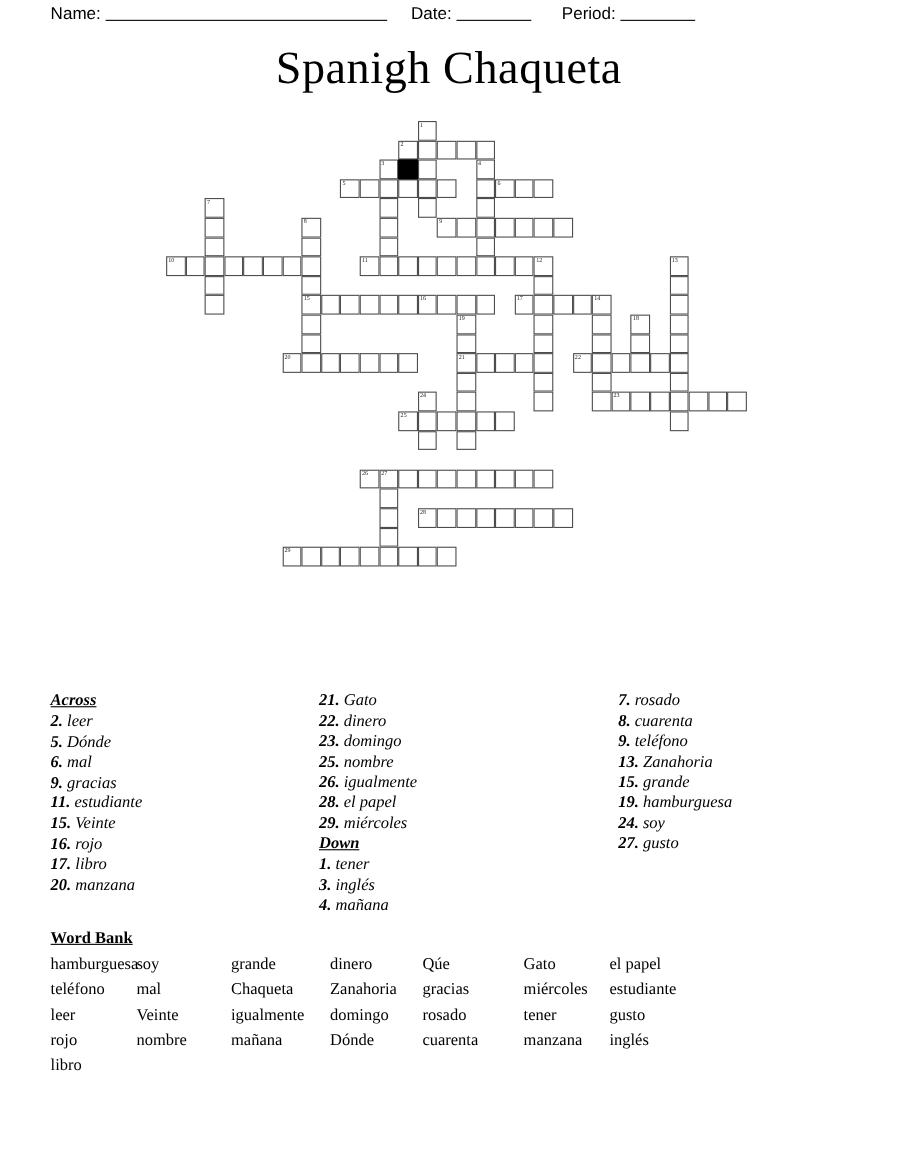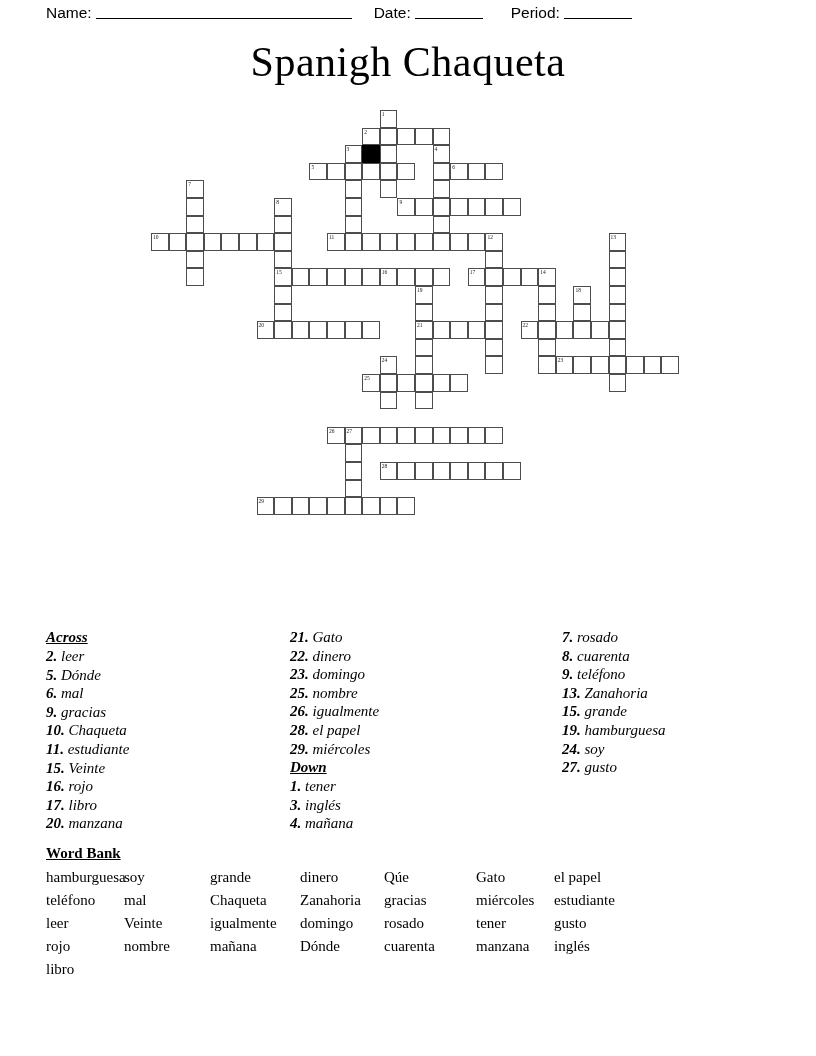--- a/index.html
+++ b/index.html
@@ -379,21 +379,20 @@
 
 <div class="clues">
 
   <div class="clue-col col-1">
     <div class="sec-head">Across</div>
     <div id="col1-list">
         <div class="clue-row"><span class="clue-num">2.</span><span class="clue-text"> leer</span></div>
         <div class="clue-row"><span class="clue-num">5.</span><span class="clue-text"> Dónde</span></div>
         <div class="clue-row"><span class="clue-num">6.</span><span class="clue-text"> mal</span></div>
         <div class="clue-row"><span class="clue-num">9.</span><span class="clue-text"> gracias</span></div>
-        <div class="clue-row"><span class="clue-num">10.</span><span class="clue-text"> Chaqueta</span></div>
         <div class="clue-row"><span class="clue-num">11.</span><span class="clue-text"> estudiante</span></div>
         <div class="clue-row"><span class="clue-num">15.</span><span class="clue-text"> Veinte</span></div>
         <div class="clue-row"><span class="clue-num">16.</span><span class="clue-text"> rojo</span></div>
         <div class="clue-row"><span class="clue-num">17.</span><span class="clue-text"> libro</span></div>
         <div class="clue-row"><span class="clue-num">20.</span><span class="clue-text"> manzana</span></div>
       </div>
   </div>
 
   <div class="clue-col col-2">
     <div id="col2-across">

